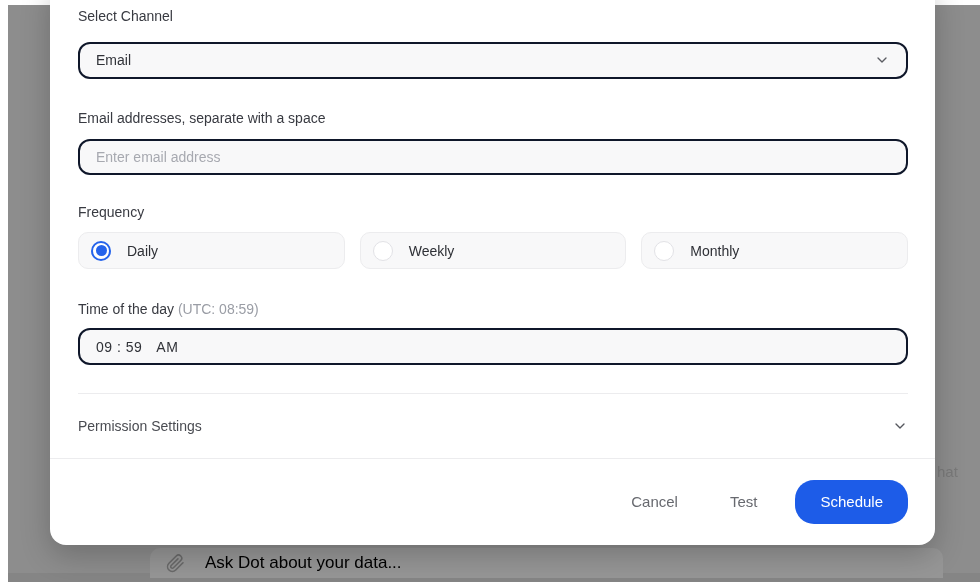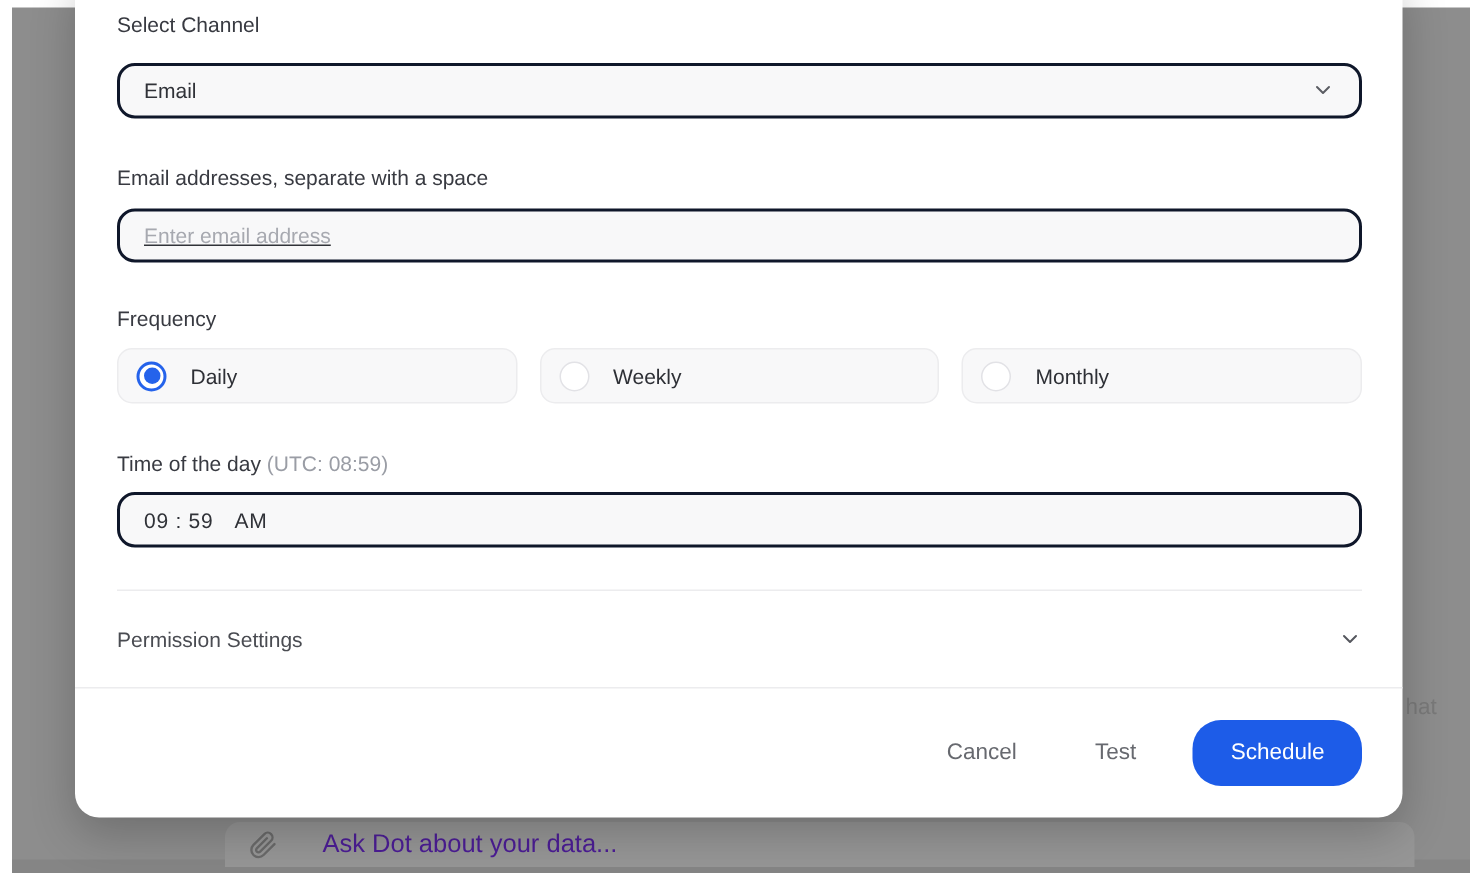--- a/index.html
+++ b/index.html
@@ -14,22 +14,22 @@
     position: absolute; left: 8px; top: 5px; right: 0; bottom: 0;
     background: #8d8d8d;
   }
   .bg-bottom-strip {
     position: absolute; left: 0; right: 0; bottom: 0; height: 9px;
     background: #858585;
   }
   .bg-chat-bar {
     position: absolute; left: 142px; top: 543px; width: 793px; height: 30px;
     background: #969696; border-radius: 10px 10px 0 0;
-    display: flex; align-items: center; gap: 30px; padding: 0 16px;
-    color: #4c1d95; font-size: 17px;
+    display: flex; align-items: center; gap: 20px; padding: 0 16px;
+    color: #000000; font-size: 17px;
   }
   .bg-chat-bar svg { flex: 0 0 auto; }
   .bg-partial-text {
     position: absolute; left: 929px; top: 458px;
     color: #797979; font-size: 15px;
   }
   
   .modal {
     position: absolute; left: 50px; top: -20px; width: 885px; height: 565px;
     background: #ffffff; border-radius: 16px;
@@ -41,21 +41,21 @@
   .field-sublabel { color: #9a9da5; }
   .control {
     height: 37px; background: #f8f8f9;
     border: 2px solid #0f172a; border-radius: 12px;
     display: flex; align-items: center;
     padding: 0 16px; font-size: 14px; color: #303238;
   }
   .select-field { margin-top: 17px; justify-content: space-between; cursor: pointer; }
   .email-label { margin-top: 31px; }
   input.control {
-    margin-top: 12px; width: 100%; outline: none; text-decoration: underline;
+    margin-top: 12px; width: 100%; outline: none;
   }
   input.control::placeholder { color: #a7a9b0; }
   .freq-label { margin-top: 29px; }
   .radio-row { margin-top: 11px; display: flex; gap: 15px; align-items: flex-end; }
   .radio-pill {
     flex: 1; height: 37px; background: #f8f8f9;
     border: 1px solid #ececee; border-radius: 10px;
     display: flex; align-items: center; gap: 16px; padding: 0 12px;
     cursor: pointer;
   }

